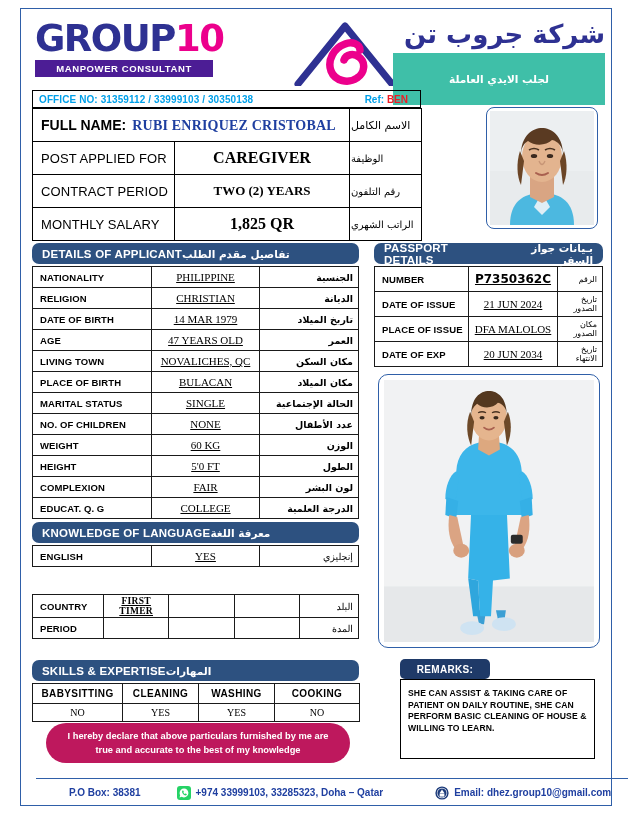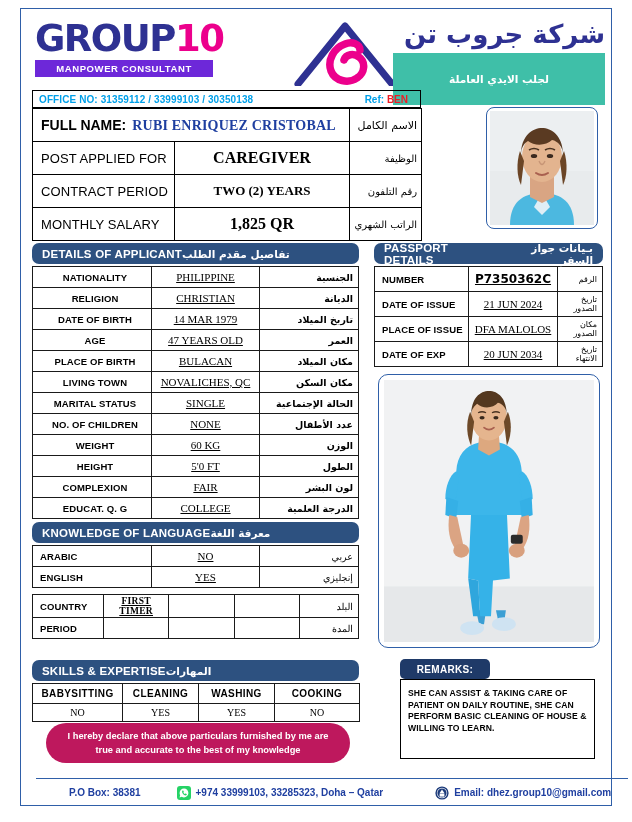--- a/index.html
+++ b/index.html
@@ -21,21 +21,21 @@
   
   .header{position:absolute;left:30px;top:16px;width:575px;height:70px;}
   .logo-left{position:absolute;left:5px;top:4px;width:185px;}
   .logo-word{
     font-family:"DejaVu Sans", sans-serif;
     font-weight:bold;font-size:37px;line-height:38px;letter-spacing:-1.5px;
     color:#2e3192;display:block;
   }
   .logo-word .ten{color:#ec008c;}
   .logo-band{
-    margin-top:2px;background:#6d28d9;color:#ffffff;
+    margin-top:2px;background:#4c1d95;color:#ffffff;
     font-size:9.5px;font-weight:bold;letter-spacing:.6px;
     text-align:center;padding:3px 0 3px 0;width:178px;
   }
   .logo-center{position:absolute;left:258px;top:2px;width:115px;height:68px;}
   .logo-right{position:absolute;right:0;top:2px;width:215px;text-align:right;}
   .ar-title{
     font-family:"DejaVu Sans", sans-serif;
     color:#2e3192;font-size:26px;font-weight:bold;line-height:32px;
     direction:rtl;
   }
@@ -66,21 +66,21 @@
     border-collapse:collapse;table-layout:fixed;
   }
   .toptable td{border:1.2px solid #000;height:30px;vertical-align:middle;}
   .fullname-cell{padding-left:8px;font-size:14px;color:#000;font-weight:600;}
   .fullname-cell b{font-weight:bold;}
   .fullname-val{
     color:#1f3fa0;font-family:"Liberation Serif", serif;
     font-weight:bold;font-size:14px;margin-left:6px;letter-spacing:.2px;
   }
   .ar-cell{
-    direction:rtl;text-align:right;padding-right:4px;
+    direction:rtl;text-align:left;padding-right:4px;
     font-family:"DejaVu Sans", sans-serif;font-size:11px;color:#000;
   }
   .ar-cell.small{font-size:10px;font-family:"DejaVu Serif", serif;}
   .lbl-cell{padding-left:8px;font-size:13px;color:#000;letter-spacing:.1px;}
   .val-cell{
     text-align:center;font-family:"Liberation Serif", serif;
     font-weight:bold;font-size:13px;
   }
   .val-cell.big{font-size:16px;}
 
@@ -109,21 +109,21 @@
   }
   .g-ar{
     direction:rtl;text-align:right;padding-right:5px;
     font-family:"DejaVu Serif", serif;font-size:9.5px;color:#000;
   }
   .g-ar.b{font-family:"DejaVu Sans", sans-serif;font-weight:bold;}
 
   
   .blk-applicant{position:absolute;left:32px;top:243px;width:327px;}
   .blk-applicant .gtable{margin-top:2px;}
-  .blk-applicant .g-lbl{width:110px;text-align:center;}
+  .blk-applicant .g-lbl{width:110px;}
   .blk-applicant .g-ar{width:92px;}
 
   .blk-passport{position:absolute;left:374px;top:243px;width:229px;}
   .blk-passport .gtable{margin-top:2px;}
   .blk-passport td{height:22px;}
   .blk-passport .g-lbl{width:85px;font-size:9.5px;}
   .blk-passport .g-val{font-size:11px;font-weight:normal;}
   .blk-passport .g-val.mono{
     font-family:"DejaVu Sans", sans-serif;font-weight:bold;font-size:12px;
   }
@@ -315,28 +315,28 @@
             <td class="g-lbl">DATE OF BIRTH</td>
             <td class="g-val">14 MAR 1979</td>
             <td class="g-ar b">تاريخ الميلاد</td>
           </tr>
         <tr>
             <td class="g-lbl">AGE</td>
             <td class="g-val">47 YEARS OLD</td>
             <td class="g-ar b">العمر</td>
           </tr>
         <tr>
+            <td class="g-lbl">LIVING TOWN</td>
+            <td class="g-val">NOVALICHES, QC</td>
+            <td class="g-ar b">مكان السكن</td>
+          </tr>
+        <tr>
             <td class="g-lbl">PLACE OF BIRTH</td>
             <td class="g-val">BULACAN</td>
             <td class="g-ar b">مكان الميلاد</td>
-          </tr>
-        <tr>
-            <td class="g-lbl">LIVING TOWN</td>
-            <td class="g-val">NOVALICHES, QC</td>
-            <td class="g-ar b">مكان السكن</td>
           </tr>
         <tr>
             <td class="g-lbl">MARITAL STATUS</td>
             <td class="g-val">SINGLE</td>
             <td class="g-ar b">الحالة الإجتماعية</td>
           </tr>
         <tr>
             <td class="g-lbl">NO. OF CHILDREN</td>
             <td class="g-val">NONE</td>
             <td class="g-ar b">عدد الأطفال</td>
@@ -432,25 +432,20 @@
   </div>
 
   <div class="blk-lang">
     <div class="sec-head">
       <span class="en">KNOWLEDGE OF LANGUAGE</span>
       <span class="ar">معرفة اللغة</span>
     </div>
     <table class="gtable">
       <tbody>
         <tr>
-            <td class="g-lbl">ARABIC</td>
-            <td class="g-val">NO</td>
-            <td class="g-ar">عربي</td>
-          </tr>
-        <tr>
             <td class="g-lbl">ENGLISH</td>
             <td class="g-val">YES</td>
             <td class="g-ar">إنجليزي</td>
           </tr>
       </tbody>
     </table>
   </div>
 
   <div class="blk-emp">
     <table class="gtable">

